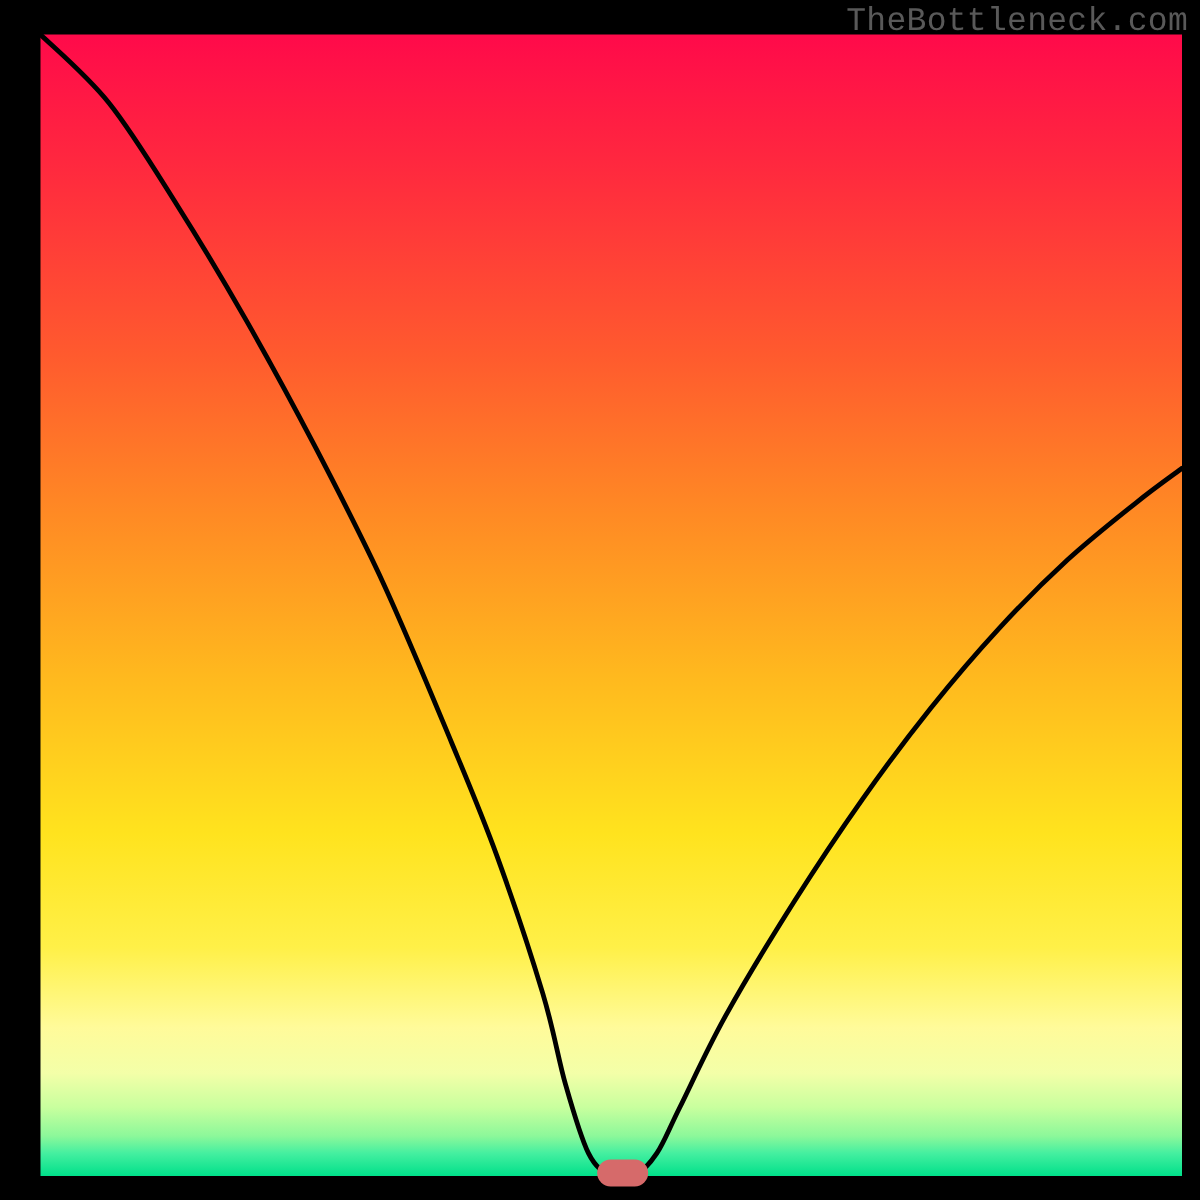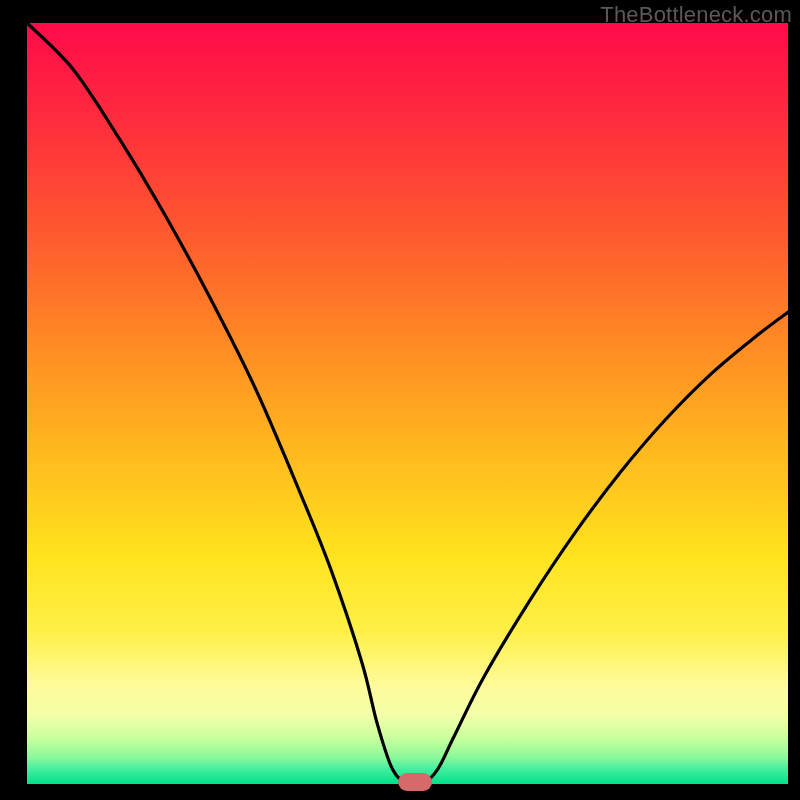--- a/index.html
+++ b/index.html
@@ -21,20 +21,21 @@
   }
   .watermark {
     position: absolute;
     top: 2px;
     right: 8px;
     color: #595959;
     font-size: 22px;
     font-weight: 500;
     letter-spacing: 0.2px;
     pointer-events: none;
+    font-family: Liberation Mono, monospace;
   }
 </style>
 </head>
 <body>
 
 <div class="chart-wrap">
 
   <svg viewBox="0 0 800 800" width="800" height="800">
     <defs>
       <linearGradient id="bgGrad" x1="0" y1="0" x2="0" y2="1">

